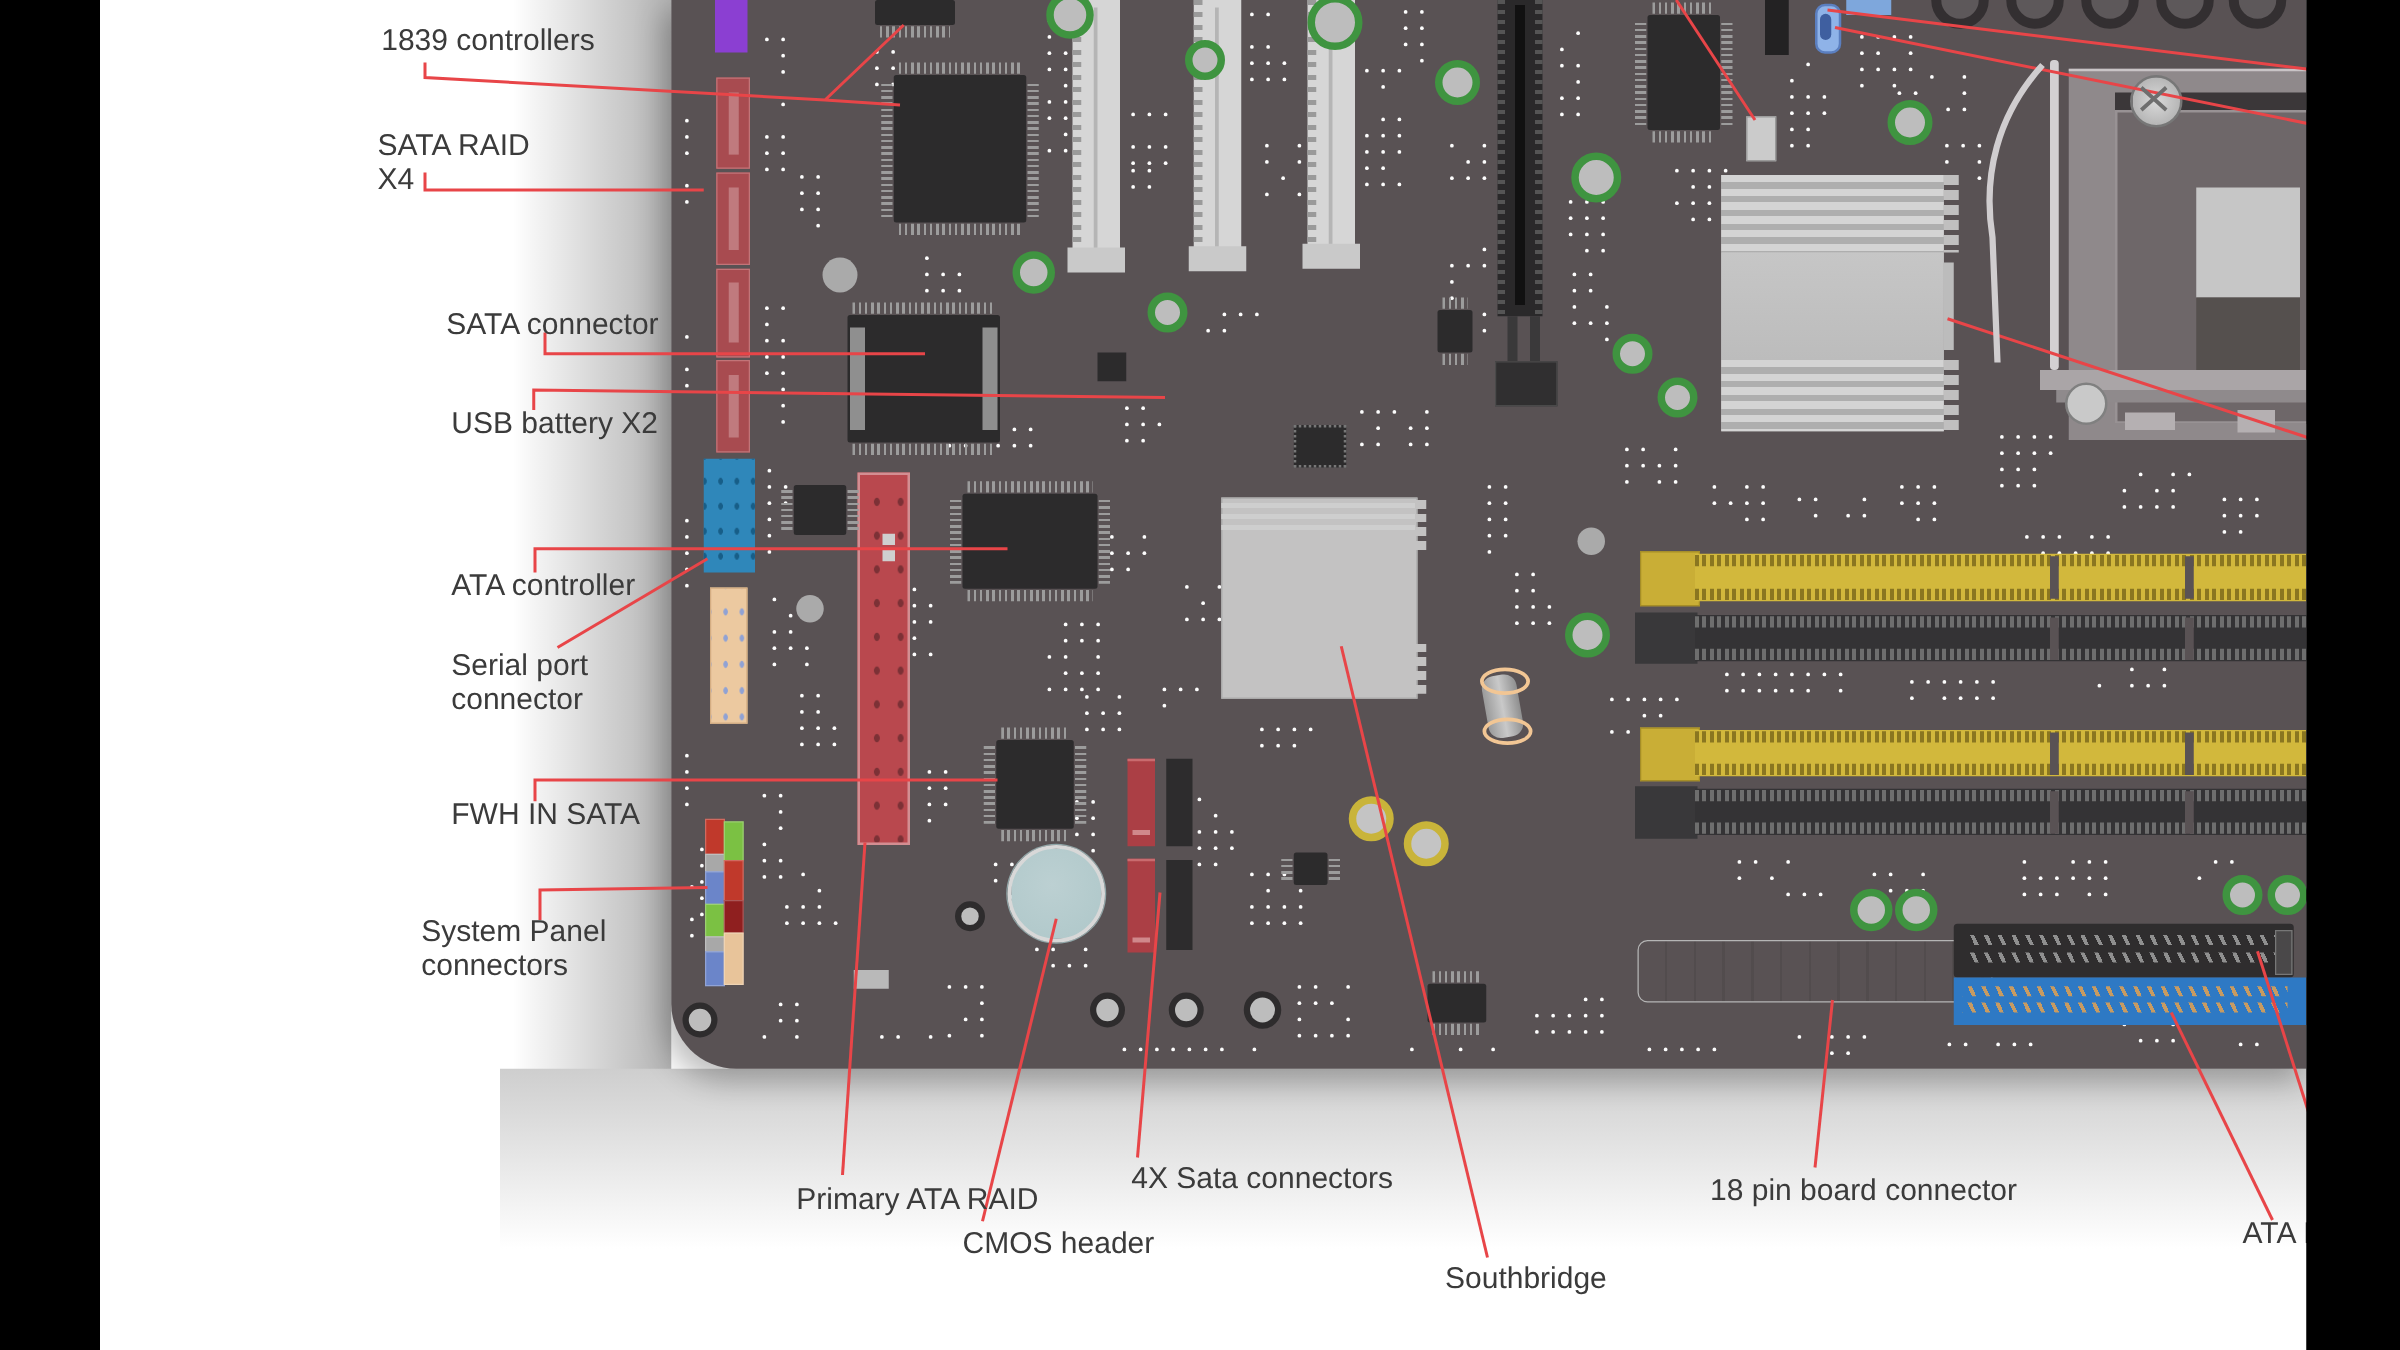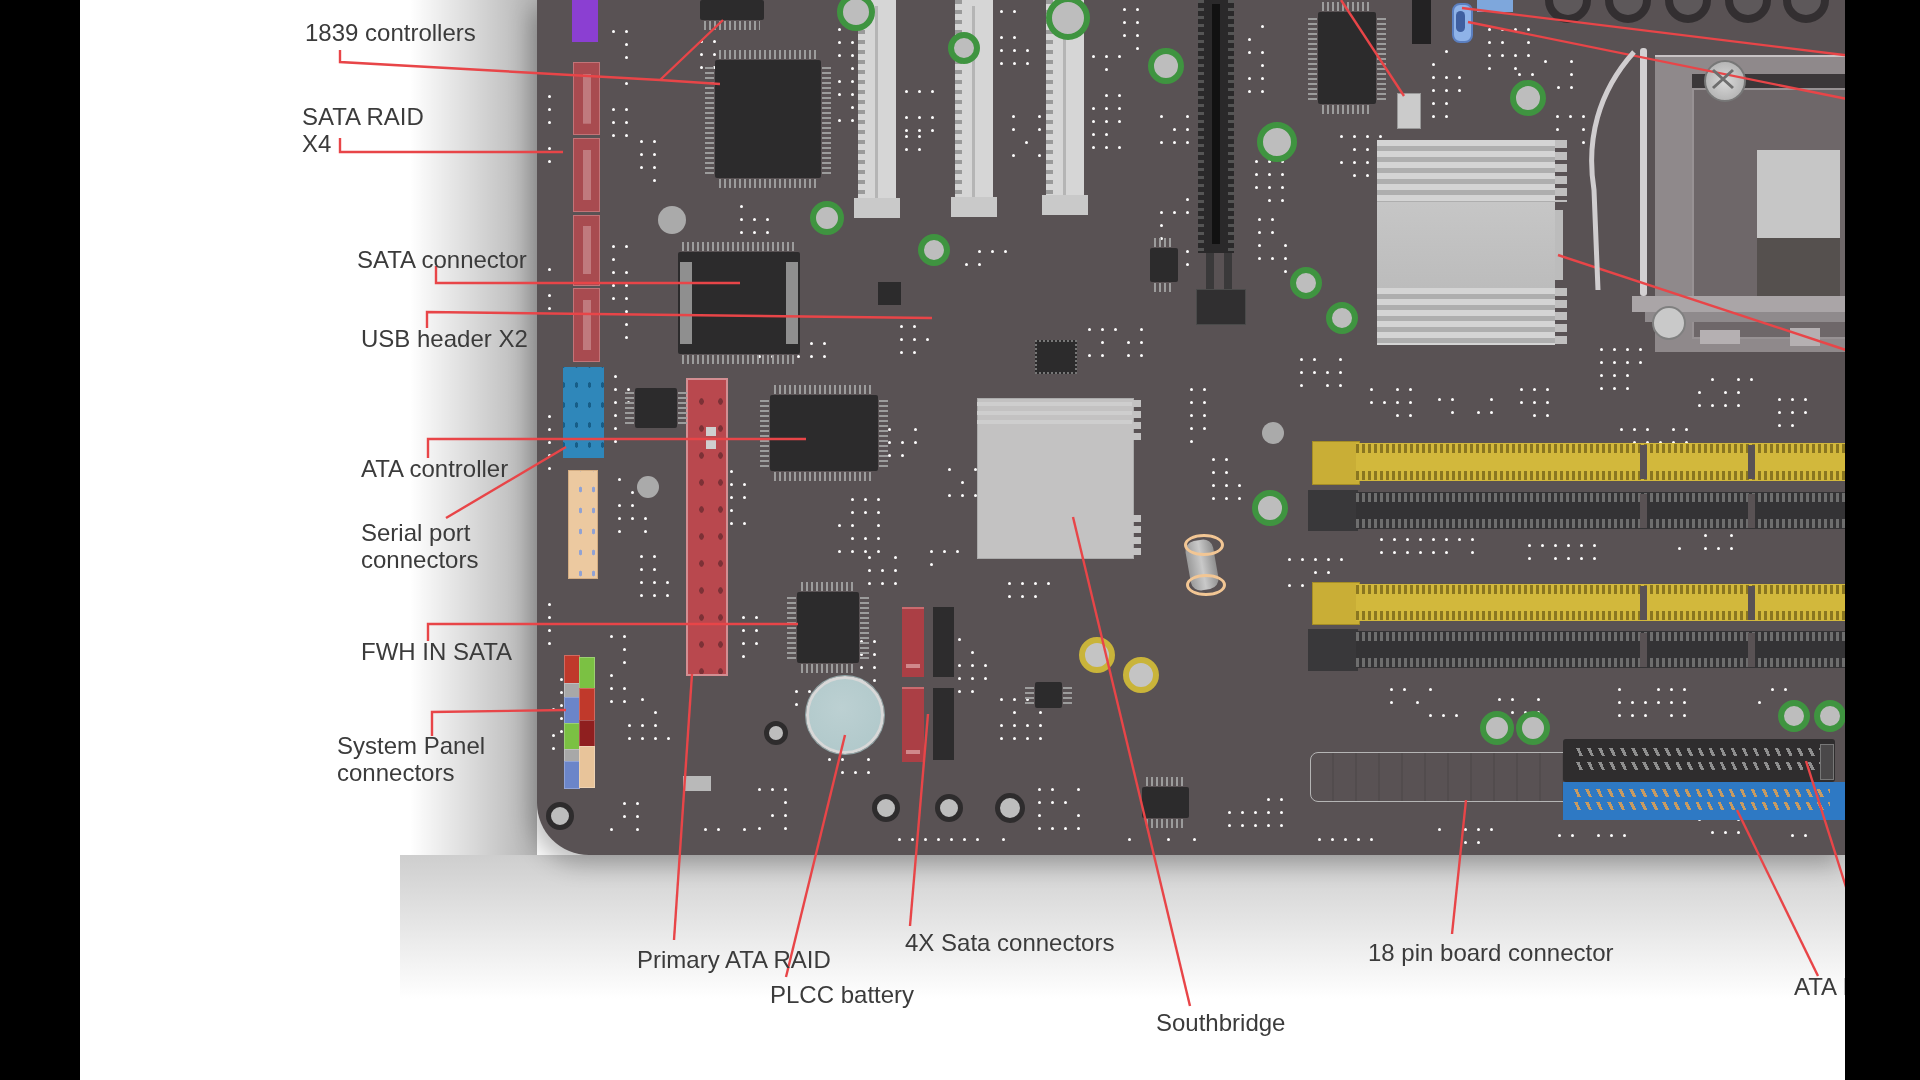--- a/index.html
+++ b/index.html
@@ -945,29 +945,29 @@
     <path class="callout" d="M1468,22 L1852,100"></path>
     <path class="callout" d="M1341,0 L1404,96"></path>
     <path class="metal" d="M1634,52 C1598,92 1586,140 1594,190 L1598,290"></path>
     <path class="screwx" d="M1713,70 L1733,88 M1733,70 L1713,88"></path>
   </svg>
 
   <div class="lbl" style="left:305px;top:19px">1839 controllers</div>
   <div class="lbl" style="left:302px;top:103px">SATA RAID
 X4</div>
   <div class="lbl" style="left:357px;top:246px">SATA connector</div>
-  <div class="lbl" style="left:361px;top:325px">USB header X2</div>
+  <div class="lbl" style="left:361px;top:325px">USB battery X2</div>
   <div class="lbl" style="left:361px;top:455px">ATA controller</div>
   <div class="lbl" style="left:361px;top:519px">Serial port
-connectors</div>
+connector</div>
   <div class="lbl" style="left:361px;top:638px">FWH IN SATA</div>
   <div class="lbl" style="left:337px;top:732px">System Panel
 connectors</div>
   <div class="lbl" style="left:637px;top:946px">Primary ATA RAID</div>
-  <div class="lbl" style="left:770px;top:981px">PLCC battery</div>
+  <div class="lbl" style="left:770px;top:981px">CMOS header</div>
   <div class="lbl" style="left:905px;top:929px">4X Sata connectors</div>
   <div class="lbl" style="left:1156px;top:1009px">Southbridge</div>
   <div class="lbl" style="left:1368px;top:939px">18 pin board connector</div>
   <div class="lbl" style="left:1794px;top:973px">ATA IDE</div>
 
   <div class="a bar" style="left:0;width:80px"></div>
   <div class="a bar" style="left:1845px;width:75px"></div>
 </div>
 
 </body></html>

